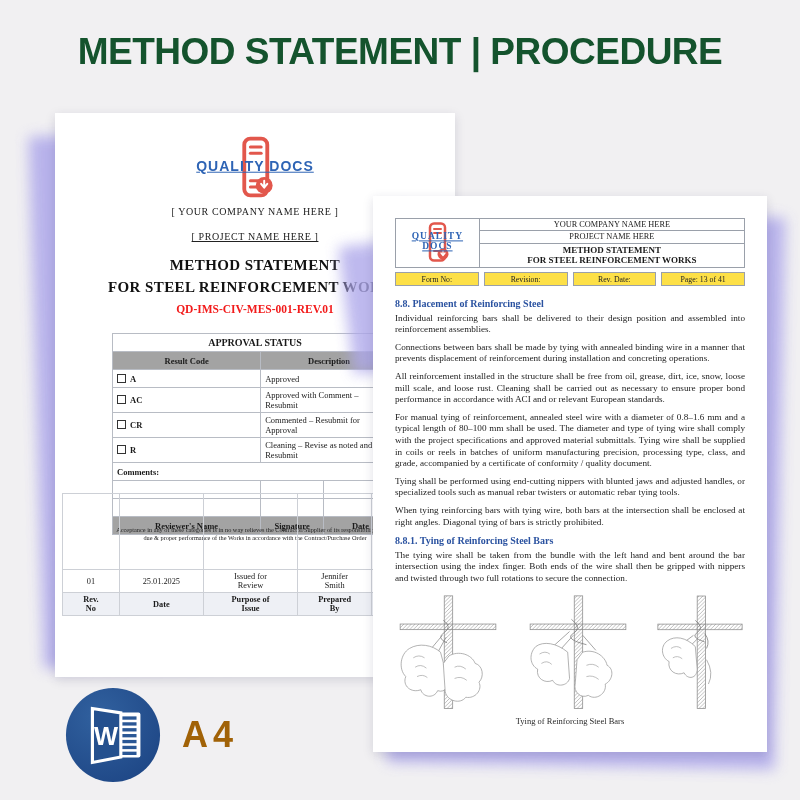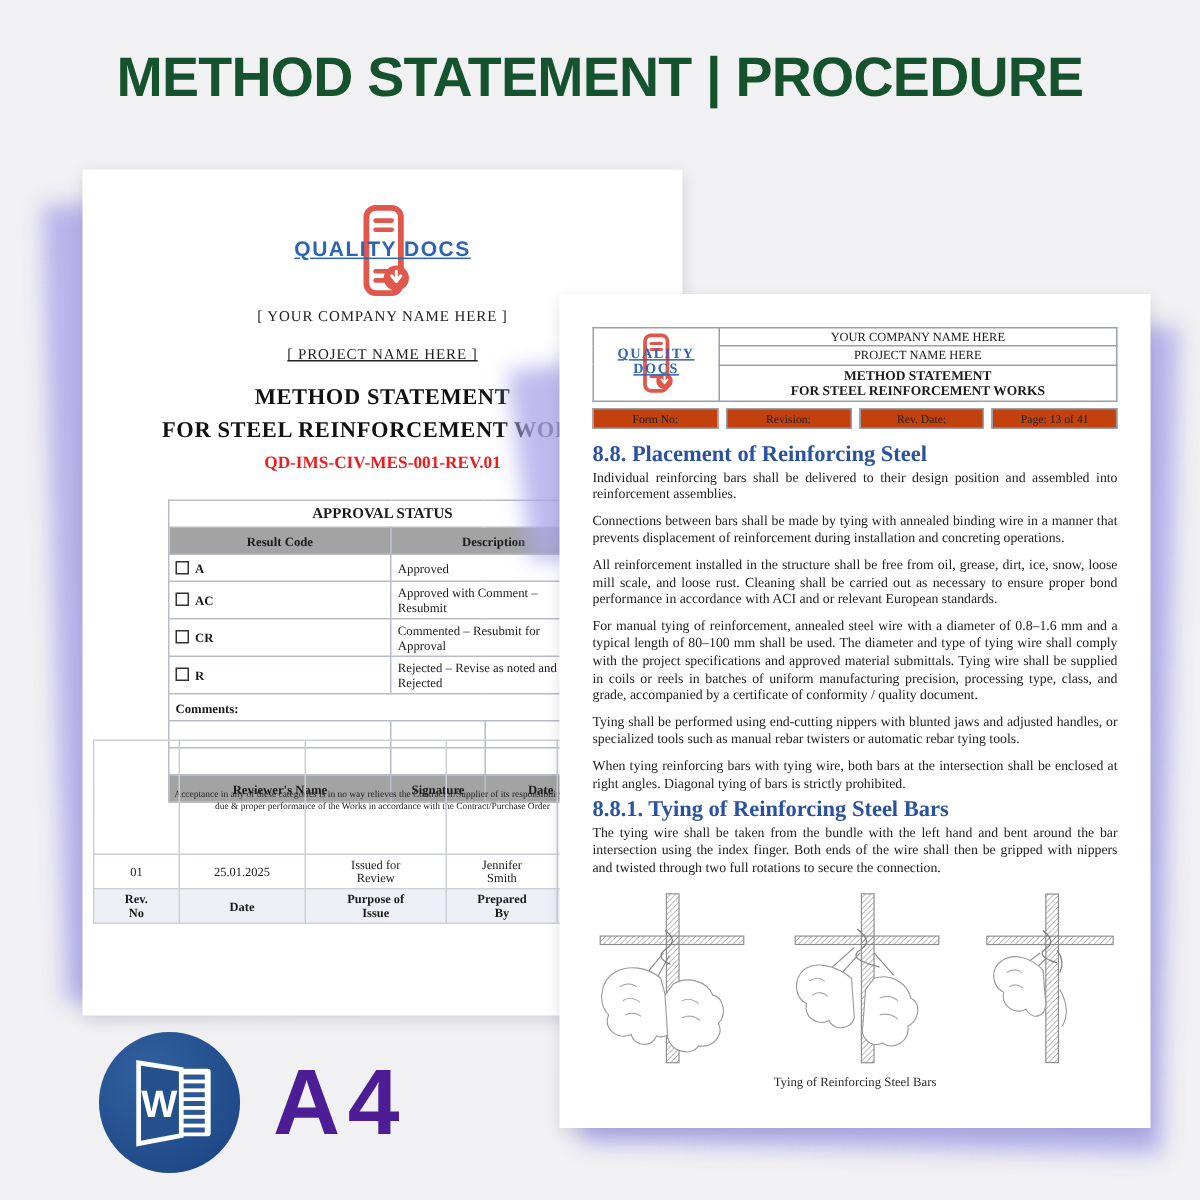--- a/index.html
+++ b/index.html
@@ -42,31 +42,31 @@
   .rev td{border:1px solid #cdd0d6;padding:2px 20px;}
   .rev .hdr td{background:#eef0f5;font-weight:bold;}
   
   .ih{position:absolute;left:22px;top:22px;width:350px;font-family:"Liberation Serif",serif;
       color:#1a1a1a;}
   .ih table{width:100%;}
   .ih td{border:1px solid #9aa0aa;padding:1px 3px;text-align:center;font-size:8.3px;}
   .ih .dt{font-weight:bold;font-size:9px;line-height:10.5px;}
   .formrow{position:absolute;left:22px;top:76px;width:350px;display:flex;gap:5px;
            font-family:"Liberation Serif",serif;}
-  .formcell{flex:1;background:#c2410c;border:1px solid #9aa0aa;text-align:center;
+  .formcell{flex:1;background:#fde047;border:1px solid #9aa0aa;text-align:center;
             font-size:7.8px;padding:1.5px 0;color:#222;}
   .body-col{position:absolute;left:22px;top:95px;width:350px;font-family:"Liberation Serif",serif;
             font-size:9.2px;line-height:11.6px;color:#1c1c1c;text-align:justify;}
-  .h-blue{color:#2a52a0;font-weight:bold;font-size:15px;margin:7px 0 3px 0;text-align:left;}
+  .h-blue{color:#2a52a0;font-weight:bold;font-size:10px;margin:7px 0 3px 0;text-align:left;}
   .body-col p{margin:0 0 6px 0;}
   .figrow{display:flex;justify-content:center;gap:26px;margin-top:10px;}
   .figcap{text-align:center;font-size:8.5px;color:#2a2a2a;margin-top:0;}
   
   .badge{position:absolute;left:64px;top:686px;display:flex;align-items:center;gap:20px;z-index:5;}
-  .a4{font-size:62px;font-weight:800;color:#4c1d95;letter-spacing:5px;}
+  .a4{font-size:36px;font-weight:800;color:#a16207;letter-spacing:5px;}
 </style>
 </head>
 <body>
 
 <div class="stage">
 
   <div class="banner">
     <div>METHOD STATEMENT | PROCEDURE</div>
   </div>
 
@@ -109,21 +109,21 @@
       <tr>
         <td style="font-weight:bold;"><span class="chk"></span><span>AC</span></td>
         <td colspan="2">Approved with Comment – Resubmit</td>
       </tr>
       <tr>
         <td style="font-weight:bold;"><span class="chk"></span><span>CR</span></td>
         <td colspan="2">Commented – Resubmit for Approval</td>
       </tr>
       <tr>
         <td style="font-weight:bold;"><span class="chk"></span><span>R</span></td>
-        <td colspan="2">Rejected – Revise as noted and Rejected</td>
+        <td colspan="2">Cleaning – Revise as noted and Resubmit</td>
       </tr>
       <tr>
             <td colspan="3" style="font-weight:bold;">Comments:</td>
           </tr>
       <tr>
             <td style="width:52%;border-right:1px solid #b8bcc4;"></td>
           <td style="width:22%;"></td>
             <td style="width:26%;"></td>
           </tr>
       <tr>

